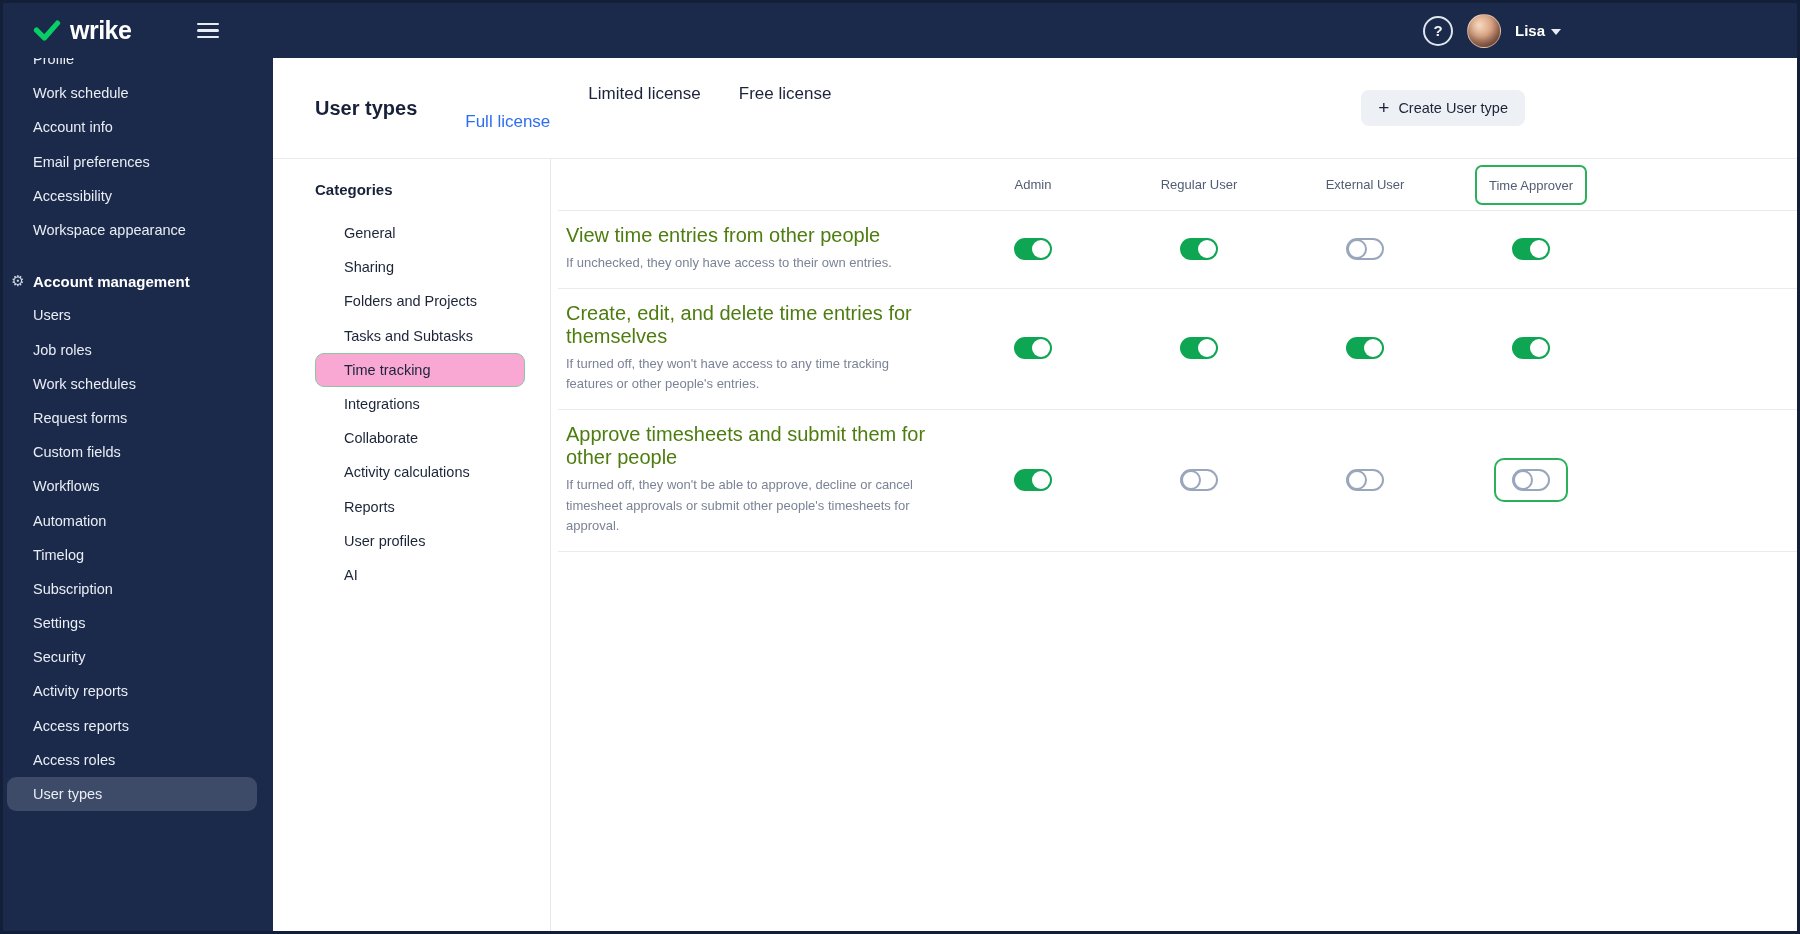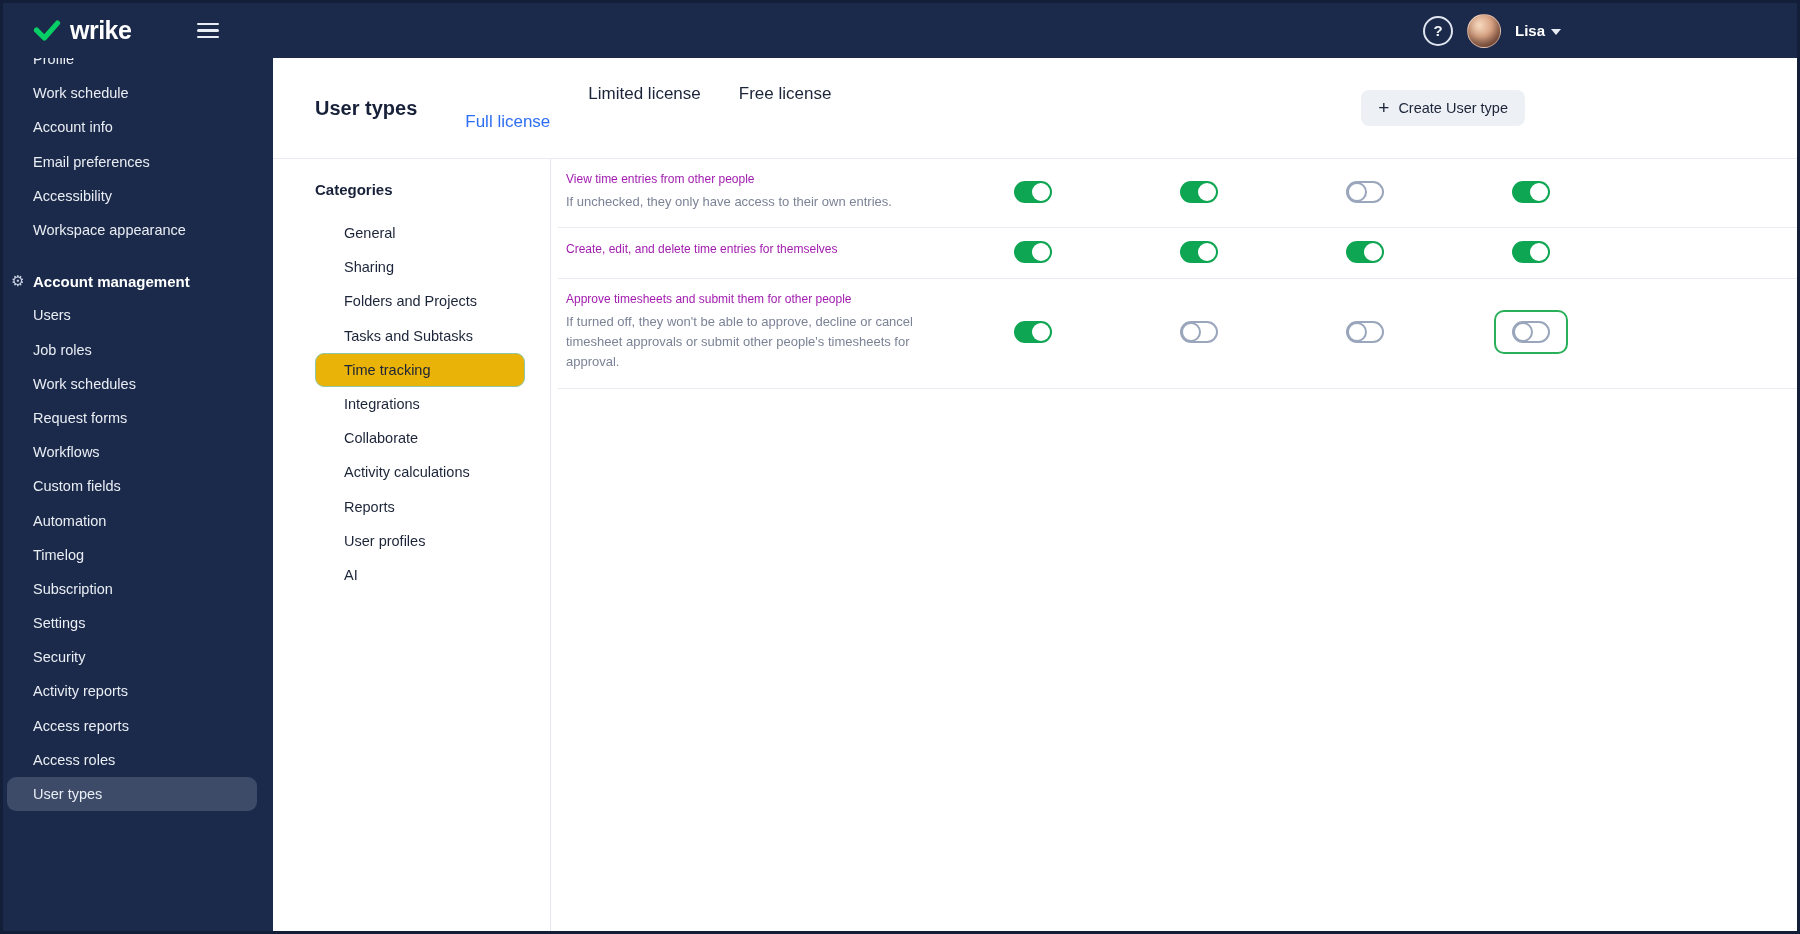--- a/index.html
+++ b/index.html
@@ -39,30 +39,30 @@
   .tabs { display:flex; gap:38px; margin-left:48px; }
   .tab { font-size:17px; color:#1b2438; cursor:pointer; }
   .tab.active { color:#2e6ef2;margin-top:28px; }
   .create-btn { margin-left:auto; height:36px; background:#edf0f4; border:none; border-radius:8px; display:flex; align-items:center; gap:9px; padding:0 17px; font-size:14.5px; color:#1b2438; font-family:inherit; cursor:pointer; }
   .plus { font-size:19px; font-weight:400; line-height:1; margin-top:-2px; }
   .content-row { flex:1; display:flex; border-top:1px solid #e9ebf0; min-height:0;gap:7px; }
   
   .categories { width:278px; flex:0 0 278px; border-right:1px solid #e4e7ec; }
   .cat-title { margin:22px 0 18px 42px; font-size:15px; font-weight:700; color:#18213a; }
   .cat-item { height:34.2px; margin-left:42px; width:210px; display:flex; align-items:center; padding-left:28px; font-size:14.5px; color:#1b2438; border:1px solid transparent; border-radius:9px; cursor:pointer; white-space:nowrap; }
-  .cat-item.selected { border-color:#8fc5a4; background:#eab308; }
+  .cat-item.selected { border-color:#8fc5a4; background:#f9a8d4; }
   
   .table-area { flex:1; display:flex; flex-direction:column; min-width:0; }
   .table-header { height:52px; flex:0 0 52px; display:flex; align-items:center; border-bottom:1px solid #e9ebf0; }
   .cell-text { width:392px; flex:0 0 392px; padding-left:8px; }
   .cell-col { width:166px; flex:0 0 166px; display:flex; justify-content:center; align-items:center; }
   .col-label { font-size:13px; color:#515d73; white-space:nowrap; }
   .col-highlight { border:2.5px solid #2bb05a; border-radius:7px; padding:9px 12px; background:#fff; }
   .perm-row { display:flex; align-items:center; border-bottom:1px solid #e9ebf0; padding:13px 0 15px; }
-  .row-title { font-size:12px; font-weight:400; color:#a21caf; margin-bottom:6px; }
+  .row-title { font-size:20px; font-weight:400; color:#4d7c0f; margin-bottom:6px; }
   .row-desc { font-size:13px; color:#7b8396; line-height:1.55; padding-right:30px; }
   
   .toggle { width:38px; height:22px; border-radius:12px; position:relative; cursor:pointer; flex:0 0 auto; }
   .toggle.on { background:#0fa653; }
   .toggle.on .knob { position:absolute; top:2px; right:2px; width:18px; height:18px; border-radius:50%; background:#fff; }
   .toggle.off { border:2px solid #9aa6bb; background:#fff; }
   .toggle.off .knob { position:absolute; top:-1px; left:-1px; width:20px; height:20px; border:2px solid #9aa6bb; border-radius:50%; background:#fff; }
   .toggle-highlight { border:2.5px solid #2bb05a; border-radius:10px; padding:9px 16px; display:flex; background:#fff; }
 </style>
 </head>
@@ -109,22 +109,22 @@
         </div>
       <div class="side-section">
         <span class="gear">⚙</span>
         <span>Account management</span>
       </div>
       <div class="side-list">
           <div class="side-item">Users</div>
           <div class="side-item">Job roles</div>
           <div class="side-item">Work schedules</div>
           <div class="side-item">Request forms</div>
+          <div class="side-item">Custom fields</div>
           <div class="side-item">Workflows</div>
-          <div class="side-item">Custom fields</div>
           <div class="side-item">Automation</div>
           <div class="side-item">Timelog</div>
           <div class="side-item">Subscription</div>
           <div class="side-item">Settings</div>
           <div class="side-item">Security</div>
           <div class="side-item">Activity reports</div>
           <div class="side-item">Access reports</div>
           <div class="side-item">Access roles</div>
           <div class="side-item selected">User types</div>
         </div>
@@ -156,20 +156,35 @@
               <div class="cat-item">Integrations</div>
               <div class="cat-item">Collaborate</div>
               <div class="cat-item">Activity calculations</div>
               <div class="cat-item">Reports</div>
               <div class="cat-item">User profiles</div>
               <div class="cat-item">AI</div>
             </div>
         </div>
 
         <div class="table-area">
+          <div class="table-header">
+            <div class="cell-text"></div>
+          <div class="cell-col">
+                <span class="col-label">Admin</span>
+              </div>
+              <div class="cell-col">
+                <span class="col-label">Regular User</span>
+              </div>
+              <div class="cell-col">
+                <span class="col-label">External User</span>
+              </div>
+              <div class="cell-col">
+                <div class="col-highlight"><span class="col-label">Time Approver</span></div>
+              </div>
+            </div>
           <div>
               <div class="perm-row">
                 <div class="cell-text">
                   <div class="row-title">View time entries from other people</div>
                   <div class="row-desc">If unchecked, they only have access to their own entries.</div>
                 </div>
                 <div class="cell-col">
                   <div class="toggle on">
                     <div class="knob"></div>
                   </div>
@@ -186,20 +201,21 @@
                 </div>
                 <div class="cell-col">
                   <div class="toggle on">
                     <div class="knob"></div>
                   </div>
                 </div>
               </div>
               <div class="perm-row">
                 <div class="cell-text">
                   <div class="row-title">Create, edit, and delete time entries for themselves</div>
+                  <div class="row-desc">If turned off, they won't have access to any time tracking features or other people's entries.</div>
                 </div>
                 <div class="cell-col">
                   <div class="toggle on">
                     <div class="knob"></div>
                   </div>
                 </div>
                 <div class="cell-col">
                   <div class="toggle on">
                     <div class="knob"></div>
                   </div>

